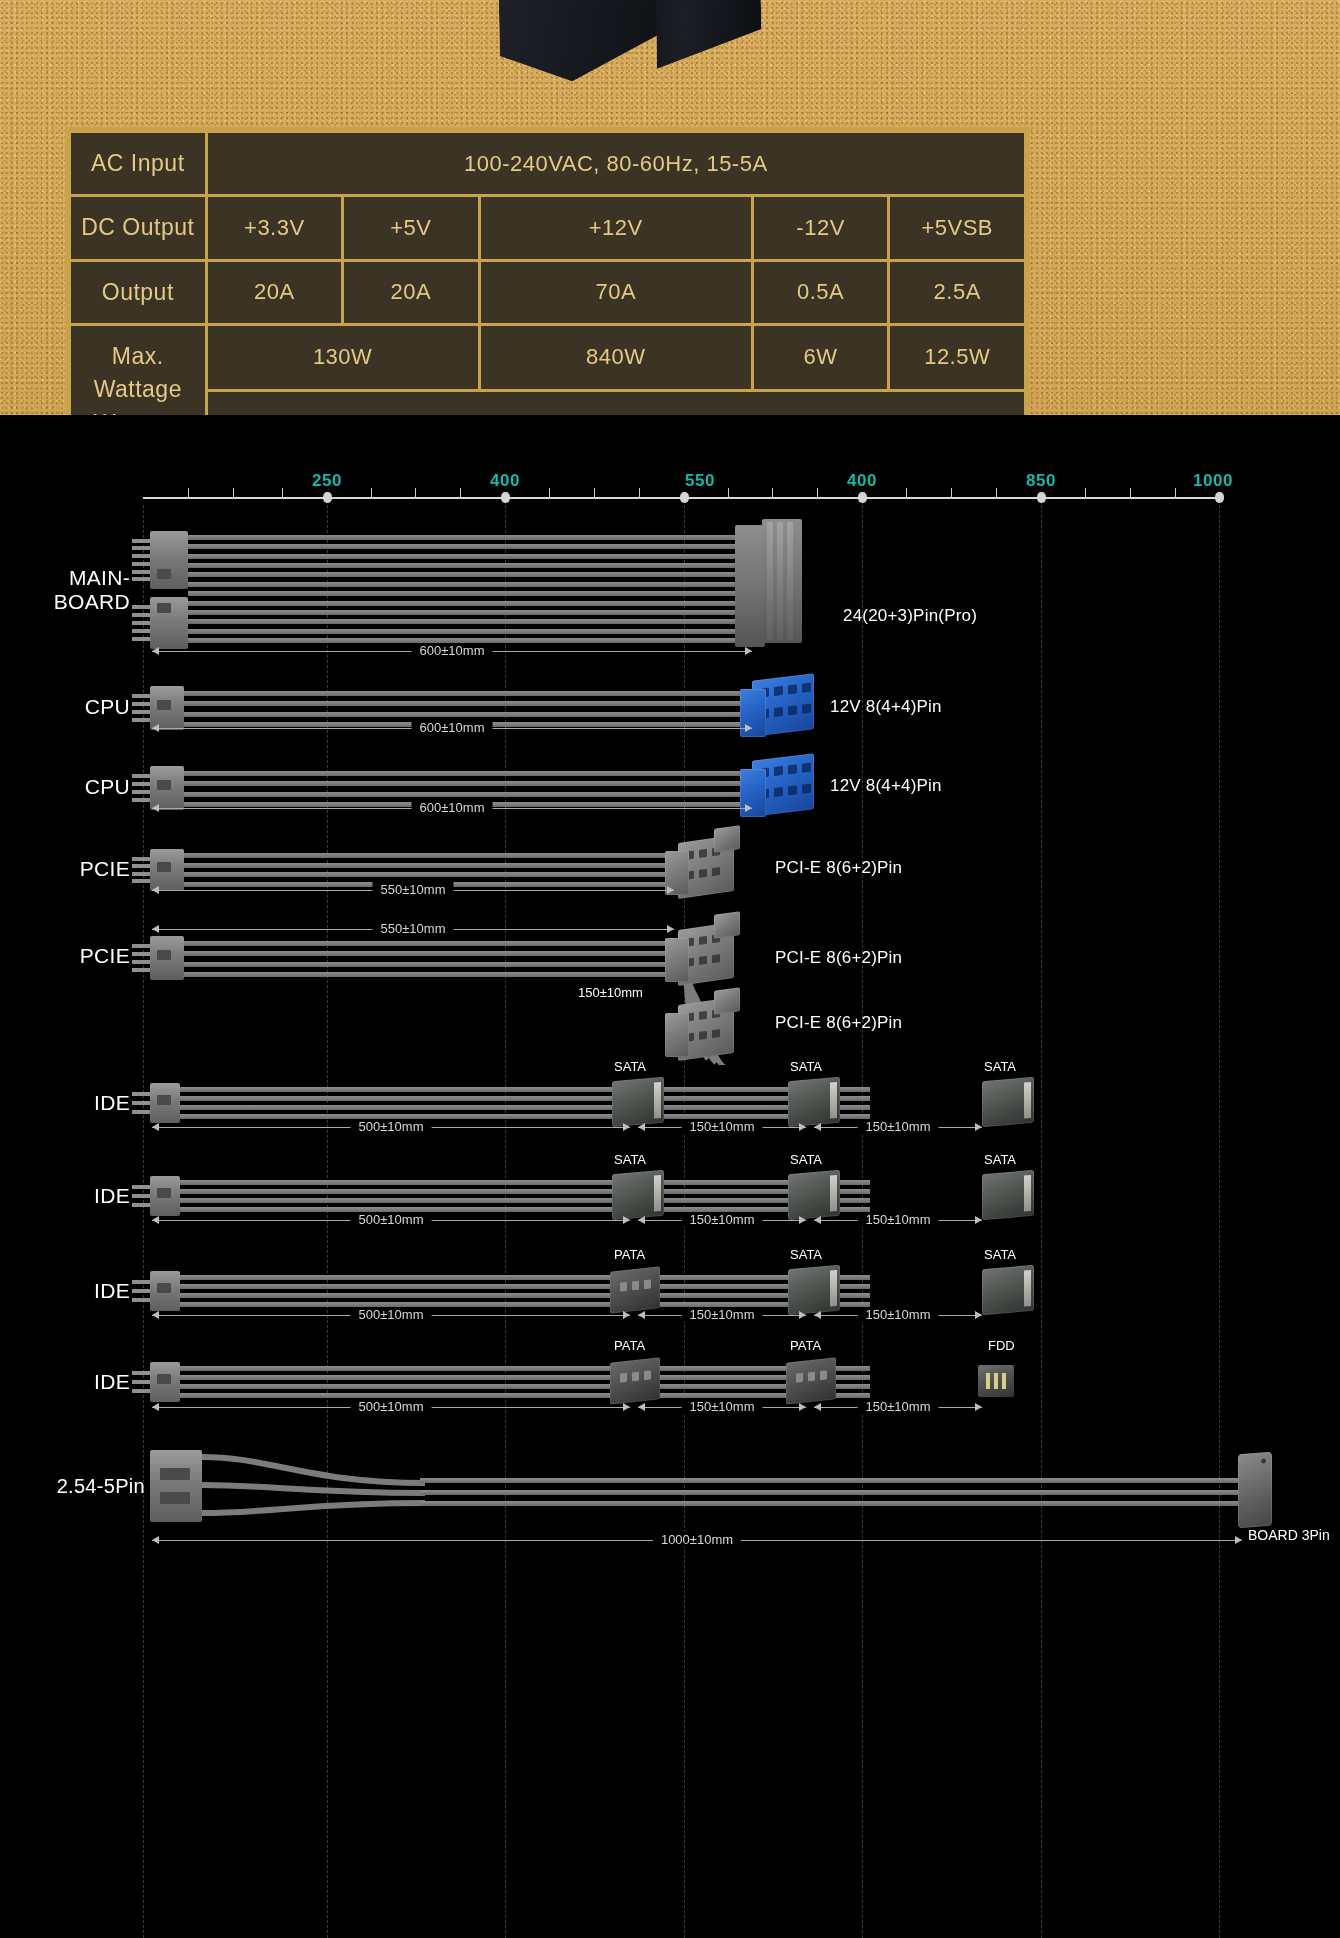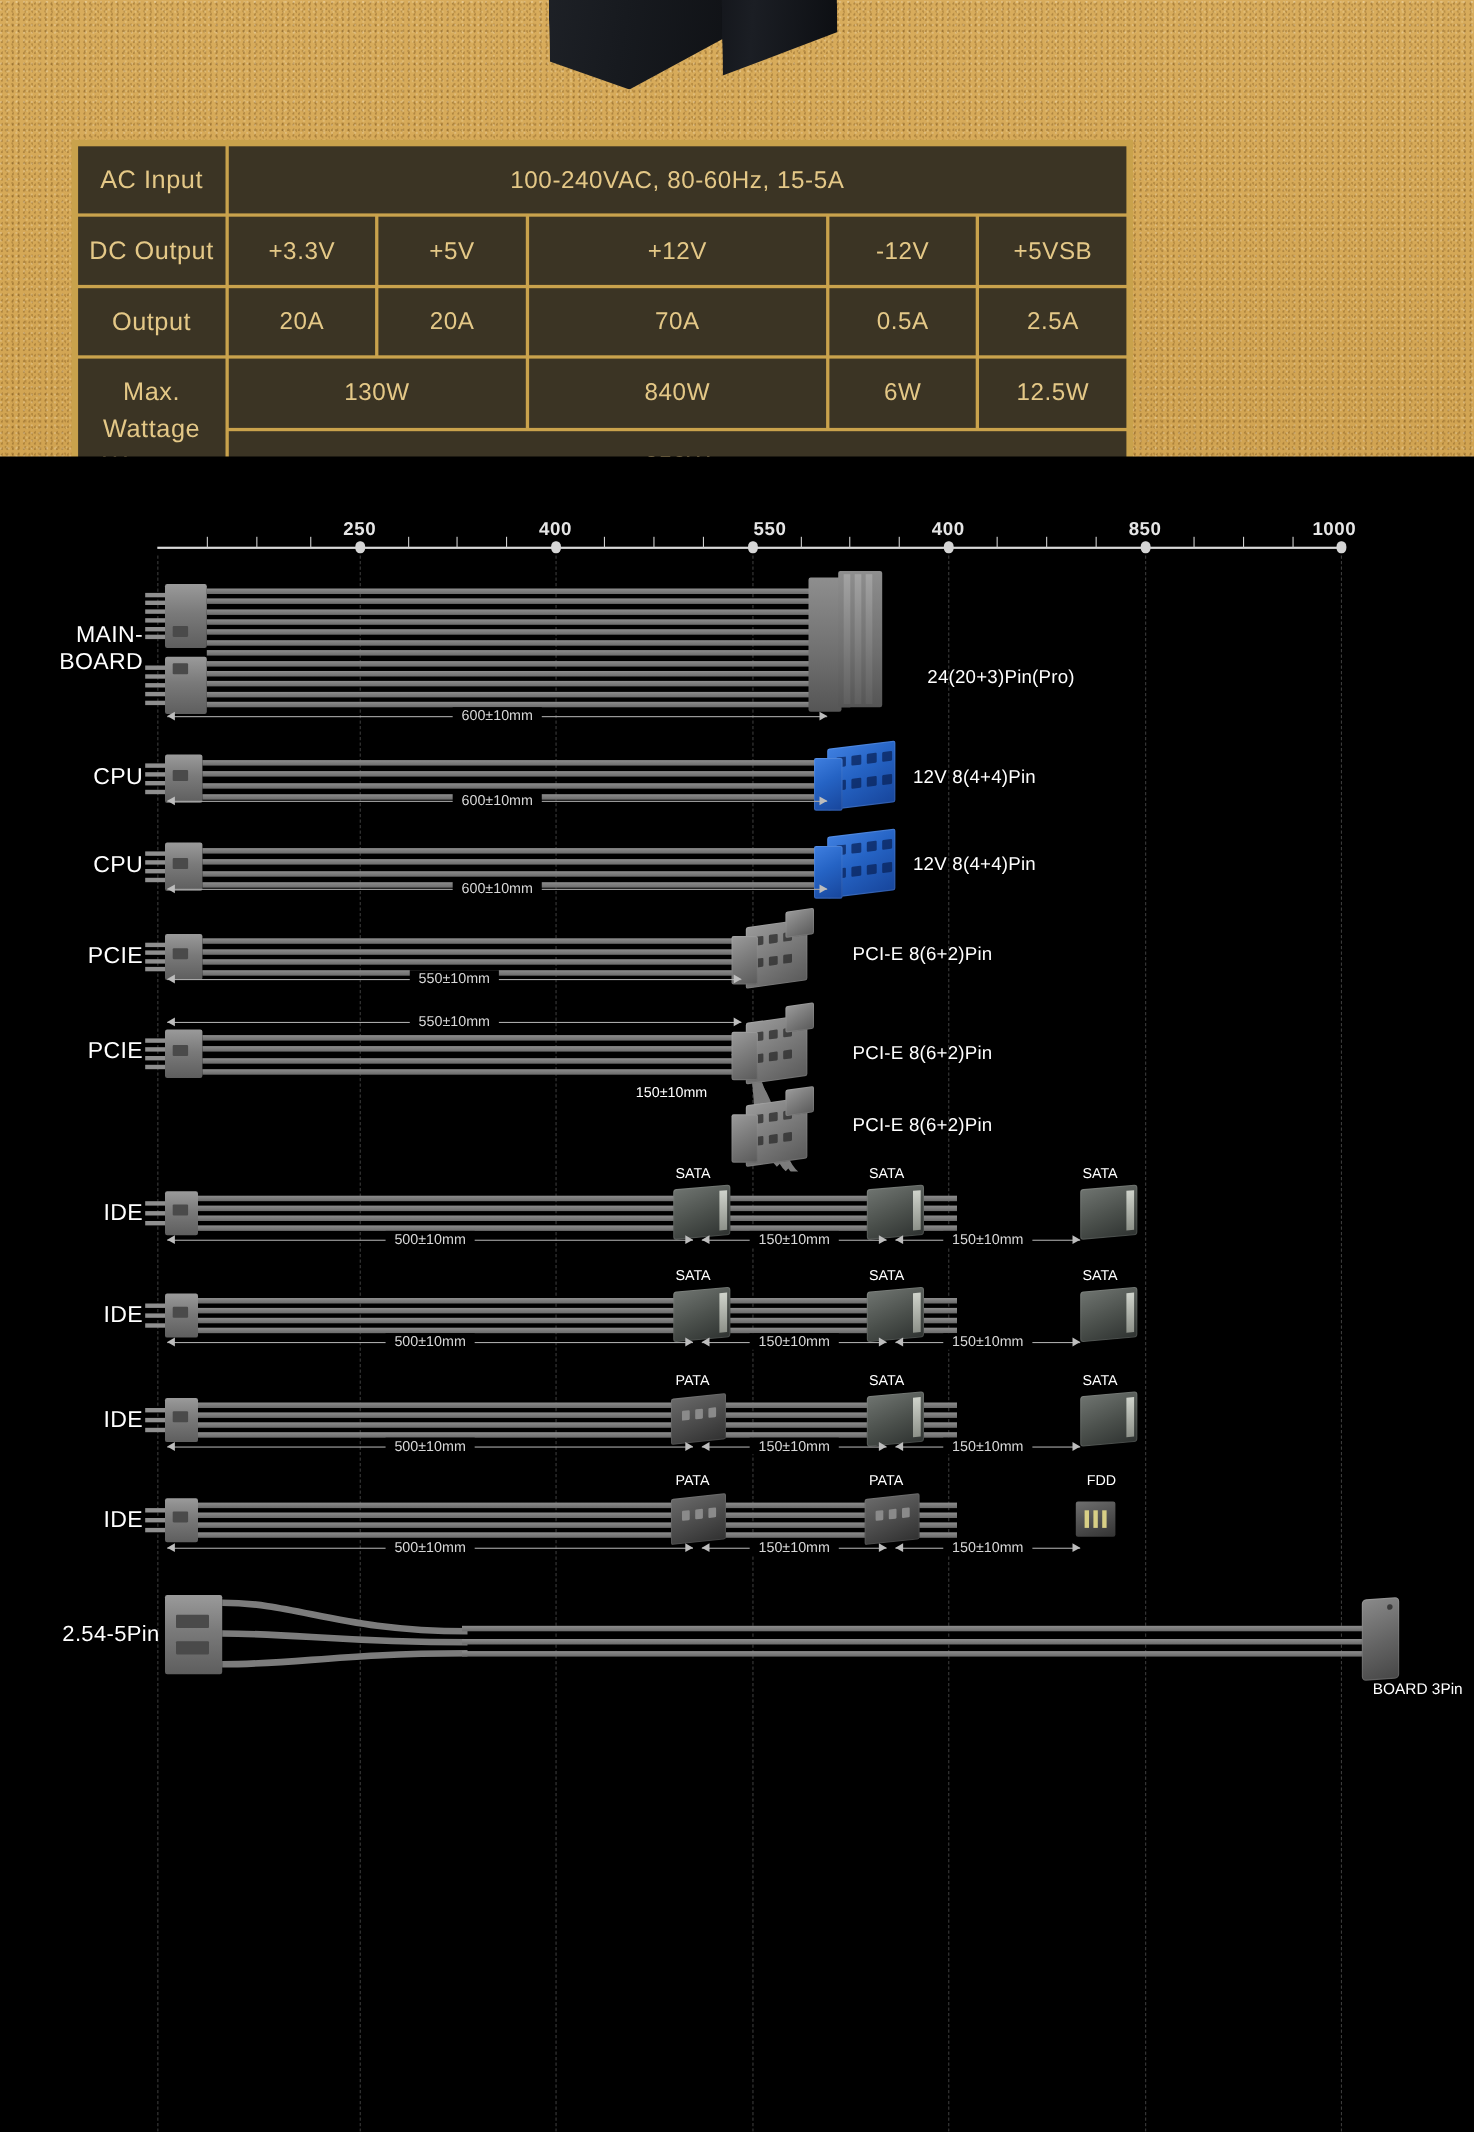--- a/index.html
+++ b/index.html
@@ -82,21 +82,21 @@
     background: #d9d9d9;
   }
   #ruler .tick {
     position: absolute; top: 13px; width: 1px; height: 10px; background: #cfcfcf;
   }
   #ruler .dot {
     position: absolute; top: 17px; width: 9px; height: 11px; margin-left: -4px;
     background: #d5d5d5; border-radius: 45%;
   }
   #ruler .num {
-    position: absolute; top: -4px; color: #e5e5e5; font-size: 17px; font-weight: 700;
+    position: absolute; top: -4px; color: #14b8a6; font-size: 17px; font-weight: 700;
     transform: translateX(-50%); letter-spacing: .5px;
   }
 
   
   .rowlabel {
     position: absolute; color: #fff; font-size: 21px; text-align: right;
     width: 120px; left: 10px; line-height: 1.15; letter-spacing: .3px;
   }
 
   
@@ -715,16 +715,22 @@
       <path d="M2,62 C70,62 110,52 225,52" stroke="#7c7c7c" stroke-width="6" fill="none"></path>
     </svg>
     <div class="wirebundle" style="left:420px; top:1063px; width:830px; height:28px;">
       <i></i>
         <i></i>
         <i></i>
     </div>
     <div class="conn-argb" style="left:1238px; top:1038px; width:34px; height:74px; transform:skewY(-4deg);">
       <div class="notch"></div>
     </div>
+    <div class="dim" style="left:152px; top:1118px; width:1090px;">
+      <div class="line"></div>
+      <div class="ah-l"></div>
+      <div class="ah-r"></div>
+      <div class="txt">1000±10mm</div>
+    </div>
     <div class="captionsm" style="left:1248px; top:1112px; font-size:14px;">BOARD 3Pin</div>
 
   </div>
 </div>
 
 </body></html>

